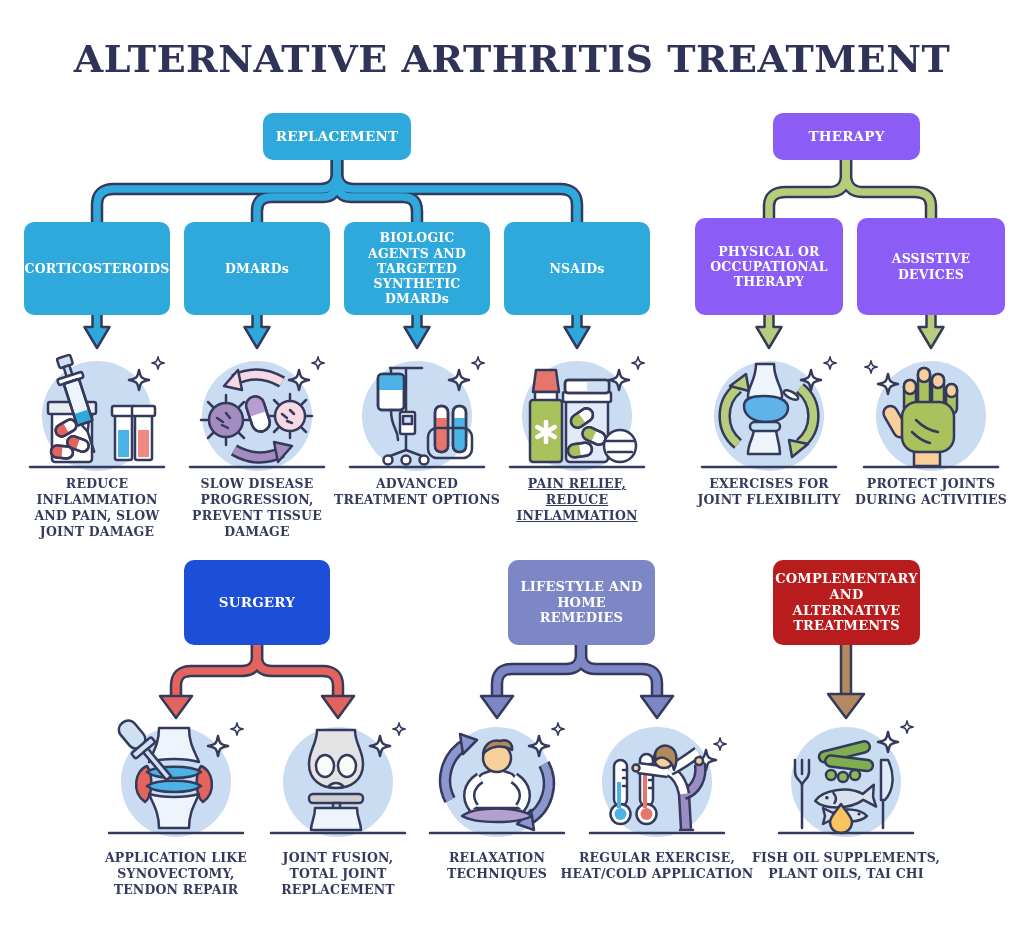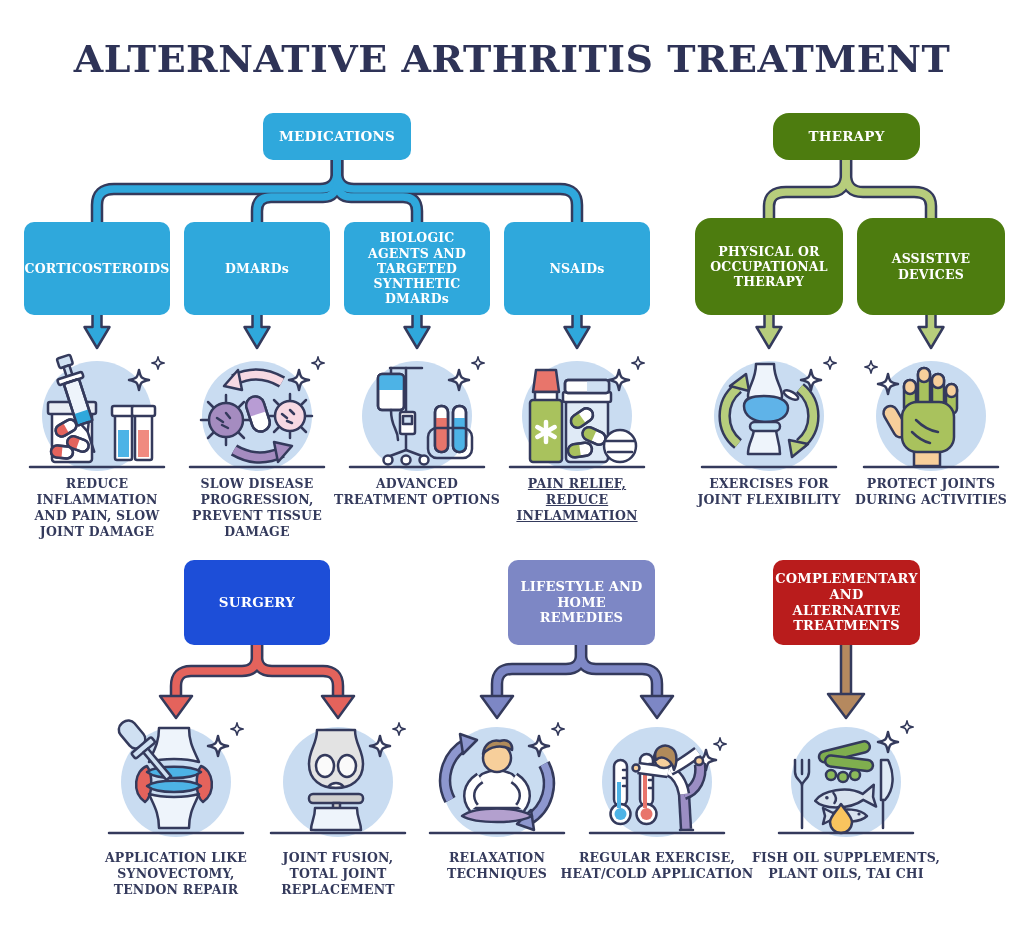--- a/index.html
+++ b/index.html
@@ -4,21 +4,21 @@
 <style>
   html,body{margin:0;padding:0;}
   body{width:1024px;height:926px;position:relative;background:#ffffff;
        font-family:"DejaVu Serif", "Liberation Serif", serif;overflow:hidden;}
   .title{position:absolute;left:0;top:36px;width:1024px;text-align:center;
          font-size:38px;font-weight:bold;color:#2e3357;letter-spacing:.5px;}
   .box{position:absolute;border-radius:10px;display:flex;align-items:center;justify-content:center;
        text-align:center;color:#ffffff;font-weight:bold;line-height:1.22;letter-spacing:.2px;z-index:3;
        padding:4px 8px;box-sizing:border-box;}
   .blue{background:#2fa8dc;}
-  .green{background:#4d7c0f;border-radius:16px;}
+  .green{background:#8b5cf6;}
   .red{background:#1d4ed8;}
   .purple{background:#7d87c5;}
   .tan{background:#b91c1c;}
   .parent{font-size:13.5px;}
   .child{font-size:12.5px;}
   .cap{position:absolute;text-align:center;color:#343a5c;font-weight:bold;
        font-size:12.5px;line-height:1.28;letter-spacing:.2px;z-index:3;}
   .icon{position:absolute;z-index:2;}
   .overlay{position:absolute;left:0;top:0;z-index:1;}
   .ol{stroke:#343a5c;stroke-width:2.5;stroke-linecap:round;stroke-linejoin:round;}
@@ -83,21 +83,21 @@
   <g>
     <path class="po" d="M846,640 V696"></path>
     <path class="pi" stroke="#b5895f" d="M846,640 V696"></path>
     <path class="head" fill="#b5895f" d="M828,694 h36 l-18,24 z"></path>
   </g>
 </svg>
 
 <div class="title">ALTERNATIVE ARTHRITIS TREATMENT</div>
 
 <div class="box blue parent" style="left:263px;top:113px;width:148px;height:47px;">
-    <span>MEDICATIONS</span>
+    <span>REPLACEMENT</span>
   </div>
 <div class="box green parent" style="left:773px;top:113px;width:147px;height:47px;">
     <span>THERAPY</span>
   </div>
 <div class="box red parent" style="left:184px;top:560px;width:146px;height:85px;">
     <span>SURGERY</span>
   </div>
 <div class="box purple parent" style="left:508px;top:560px;width:147px;height:85px;font-size:13px;justify-content:flex-end;">
     <span>LIFESTYLE AND HOME REMEDIES</span>
   </div>

